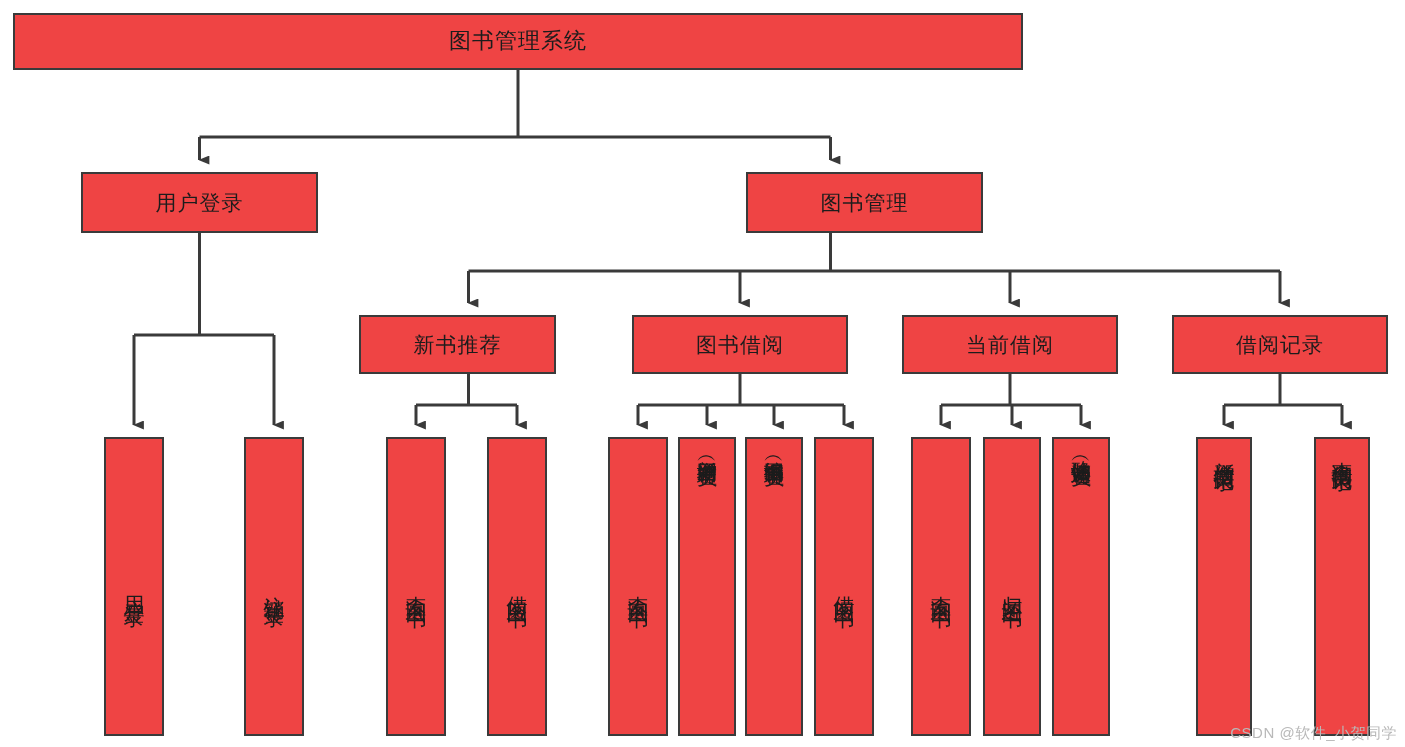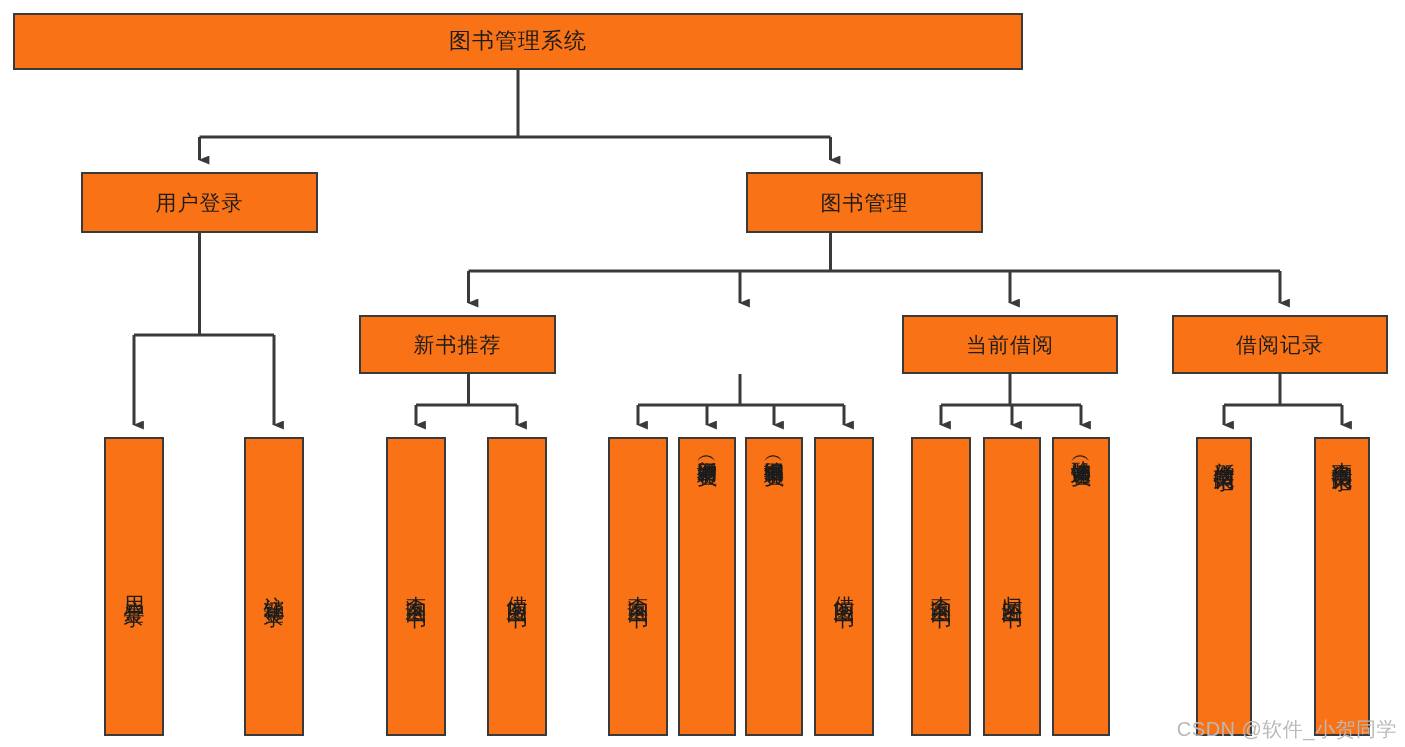--- a/index.html
+++ b/index.html
@@ -7,21 +7,21 @@
     width:1405px;height:747px;
     font-family:"Liberation Sans","DejaVu Sans",sans-serif;
     overflow:hidden;
   }
   #diagram-root{position:relative;width:1405px;height:747px;background:#fff;}
   svg#tree{position:absolute;top:0;left:0;width:1405px;height:747px;}
 
   .node-box{
     position:absolute;
     box-sizing:border-box;
-    background:#f97316;
+    background:#ef4444;
     border:2px solid #3a3a3a;
     display:flex;
     align-items:center;
     justify-content:center;
     color:#1c1c1c;
   }
   .node-label{
     font-size:21px;
     letter-spacing:1px;
     white-space:nowrap;
@@ -42,21 +42,21 @@
     white-space:nowrap;
     line-height:1.05;
   }
   .leaf-box.tall-text .node-label{letter-spacing:1px;font-size:20px;}
   .leaf-box.mid-text .node-label{letter-spacing:2px;}
   .leaf-box.center-text{align-items:center;padding-top:0;}
 
   #watermark{
     position:absolute;
     right:8px;bottom:4px;
-    font-size:20px;
+    font-size:15px;
     color:#b9b9b9;
     white-space:nowrap;
     letter-spacing:0.5px;
     pointer-events:none;
   }
 </style>
 </head>
 <body>
 
 <div id="diagram-root">
@@ -111,20 +111,23 @@
   <div class="node-box" style="left:81px;top:172px;width:237px;height:61px;">
     <span class="node-label">用户登录</span>
   </div>
   <div class="node-box" style="left:712px;top:172px;width:237px;height:61px;margin-left:34px;">
     <span class="node-label">图书管理</span>
   </div>
 
   <div class="node-box" style="left:359px;top:315px;width:197px;height:59px;">
     <span class="node-label">新书推荐</span>
   </div>
+  <div class="node-box" style="left:632px;top:315px;width:216px;height:59px;">
+    <span class="node-label">图书借阅</span>
+  </div>
   <div class="node-box" style="left:902px;top:315px;width:216px;height:59px;">
     <span class="node-label">当前借阅</span>
   </div>
   <div class="node-box" style="left:1172px;top:315px;width:216px;height:59px;">
     <span class="node-label">借阅记录</span>
   </div>
 
   <div class="node-box leaf-box center-text" style="left:104px;top:437px;width:60px;height:299px;">
     <span class="node-label">用户登录</span>
   </div>

